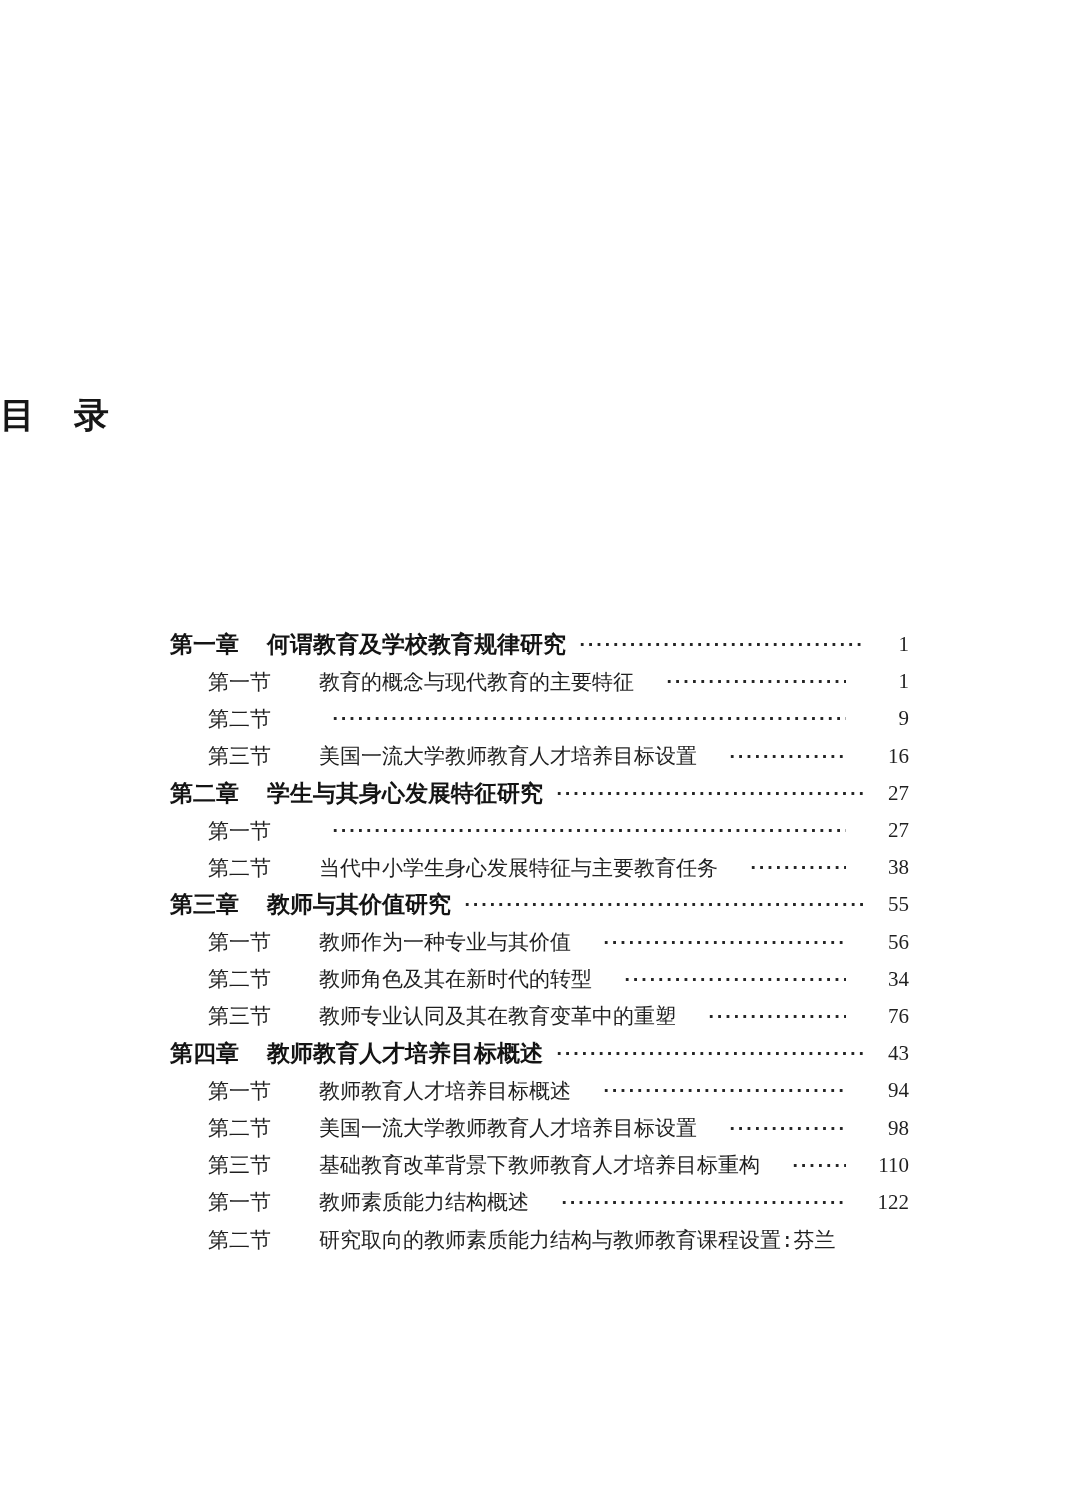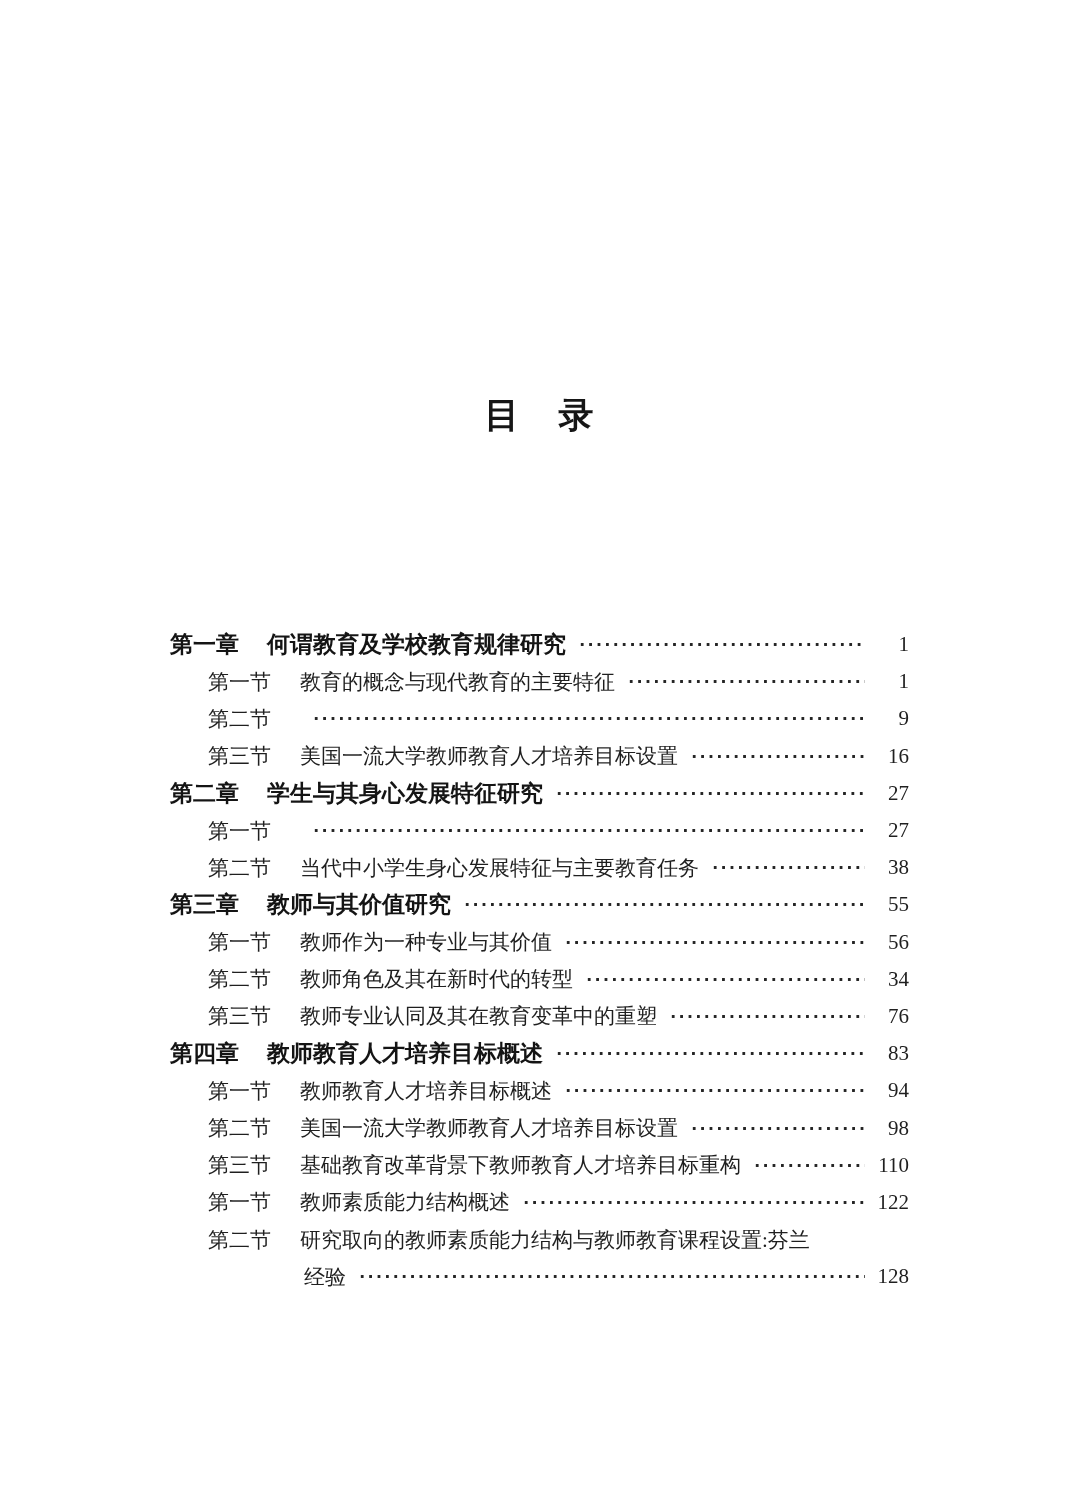--- a/index.html
+++ b/index.html
@@ -14,21 +14,20 @@
     background: #ffffff;
     overflow: hidden;
     font-family: "Liberation Serif", "DejaVu Serif", serif;
     color: #1f1f1f;
   }
   .toc-title {
     position: absolute;
     top: 392px;
     left: 0;
     width: 100%;
-    text-align: center;
     font-size: 35px;
     font-weight: 700;
     letter-spacing: 2px;
     color: #161616;
   }
   .toc-list {
     position: absolute;
     left: 170px;
     right: 171px;
     top: 626px;
@@ -39,25 +38,25 @@
     height: 37.2px;
     font-size: 21px;
     white-space: nowrap;
     color: #1f1f1f;
   }
   .row.chapter {
     font-size: 23px;
     font-weight: 700;
     color: #141414;
   }
-  .row.section { padding-left: 38px; }
+  .row.section { padding-left: 38px; gap: 19px; }
   .row.cont    { padding-left: 134px; }
   .entry-label { margin-right: 29px; }
   .row.chapter .entry-label { margin-right: 28px; }
-  .entry-title { flex: 0 0 auto; }
+  .entry-title { flex: 0 0 auto; font-family: Liberation Mono, monospace; }
   .dots {
     flex: 1 1 auto;
     height: 9px;
     margin: 0 10px 0 12px;
     background-image: radial-gradient(circle, #242424 1.35px, rgba(0,0,0,0) 1.85px);
     background-size: 8.4px 9px;
     background-position: left center;
     background-repeat: repeat-x;
     min-width: 20px;
   }
@@ -137,21 +136,21 @@
       <div class="row section">
         <span class="entry-label">第三节</span>
         <span class="entry-title">教师专业认同及其在教育变革中的重塑</span>
         <span class="dots"></span>
         <span class="pg">76</span>
       </div>
       <div class="row chapter">
         <span class="entry-label">第四章</span>
         <span class="entry-title">教师教育人才培养目标概述</span>
         <span class="dots"></span>
-        <span class="pg">83</span>
+        <span class="pg">43</span>
       </div>
       <div class="row section">
         <span class="entry-label">第一节</span>
         <span class="entry-title">教师教育人才培养目标概述</span>
         <span class="dots"></span>
         <span class="pg">94</span>
       </div>
       <div class="row section">
         <span class="entry-label">第二节</span>
         <span class="entry-title">美国一流大学教师教育人才培养目标设置</span>
@@ -167,19 +166,14 @@
       <div class="row section">
         <span class="entry-label">第一节</span>
         <span class="entry-title">教师素质能力结构概述</span>
         <span class="dots"></span>
         <span class="pg">122</span>
       </div>
       <div class="row section">
         <span class="entry-label">第二节</span>
         <span class="entry-title">研究取向的教师素质能力结构与教师教育课程设置:芬兰</span>
       </div>
-      <div class="row cont">
-        <span class="entry-title">经验</span>
-        <span class="dots"></span>
-        <span class="pg">128</span>
-      </div>
     </div>
 </div>
 
 </body></html>

